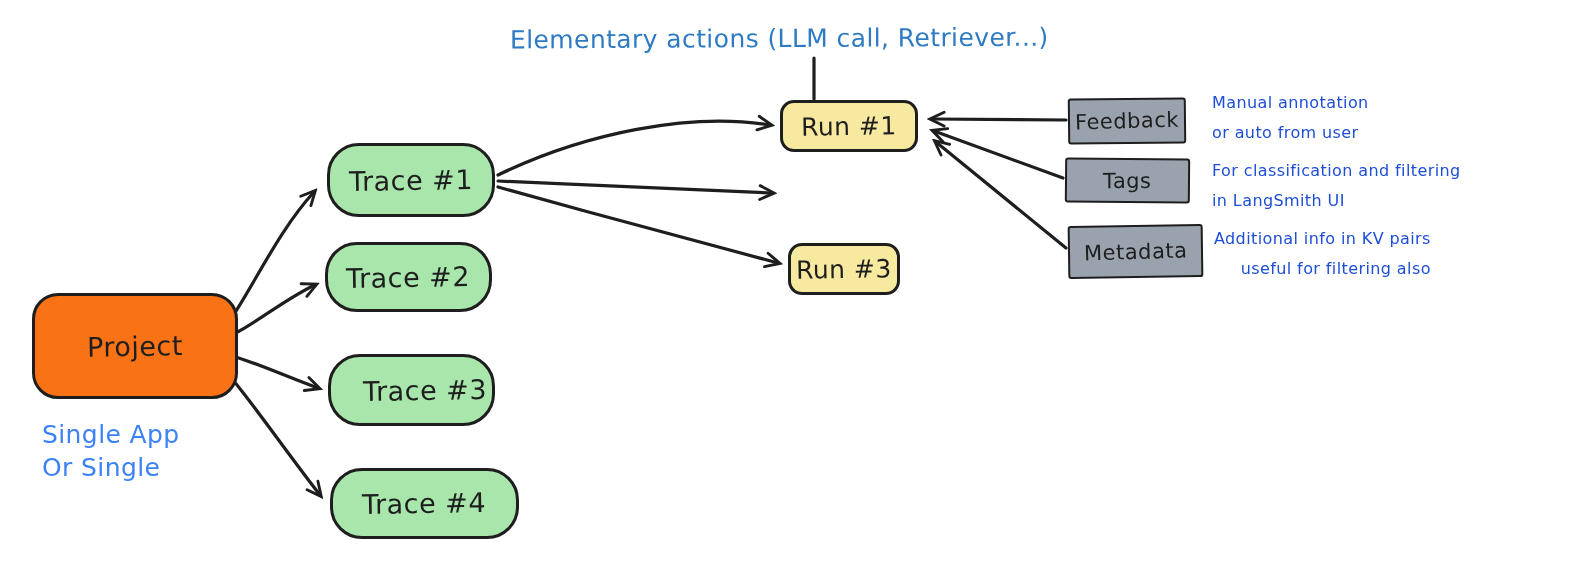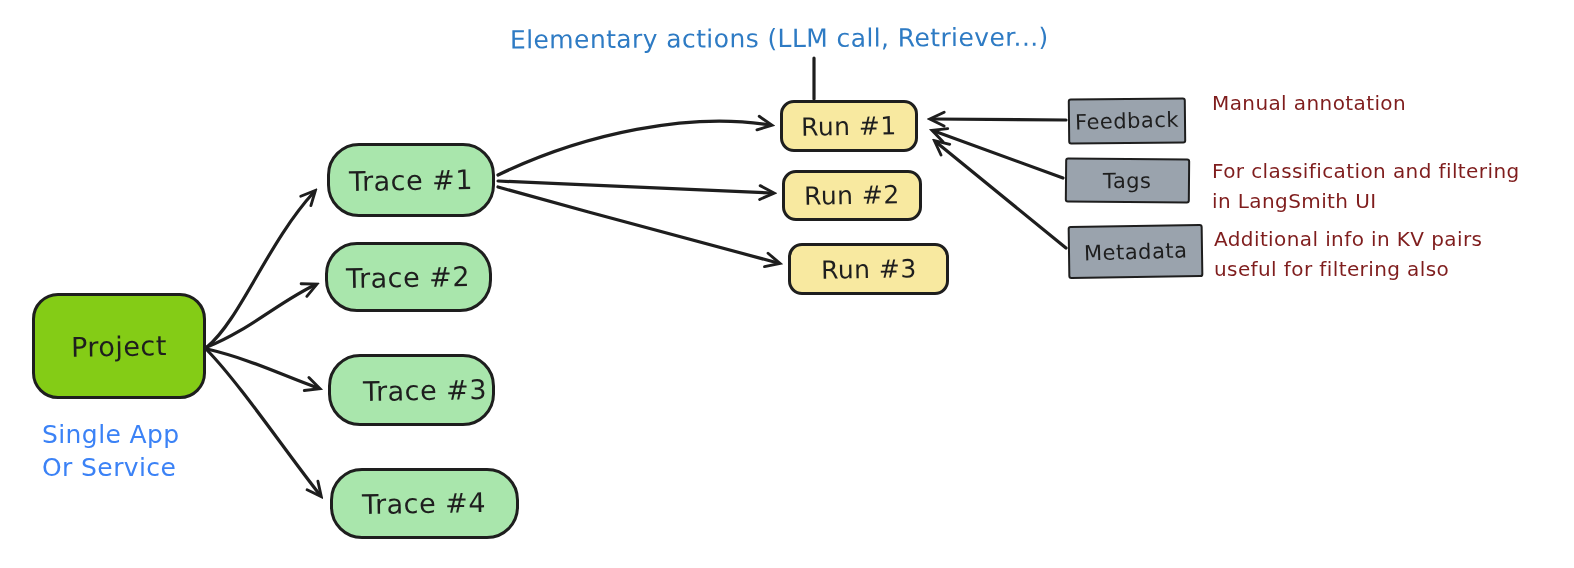--- a/index.html
+++ b/index.html
@@ -22,54 +22,54 @@
     display: flex;
     align-items: center;
     justify-content: center;
     box-sizing: border-box;
     border: 3px solid #1e1e1e;
     color: #1e1e1e;
     white-space: nowrap;
   }
   .node span { transform: rotate(-1deg); letter-spacing: 0.5px; }
   .project {
-    left: 32px; top: 293px; width: 174px; height: 106px;
-    background: #84cc16; border-radius: 26px;
+    left: 32px; top: 293px; width: 206px; height: 106px;
+    background: #f97316; border-radius: 26px;
     border-width: 3.5px; font-size: 27px;
   }
   .trace { background: #a9e6ac; border-radius: 32px; font-size: 27px; }
   .t1 { left: 327px; top: 143px; width: 168px; height: 74px; }
   .t2 { left: 325px; top: 242px; width: 167px; height: 70px; }
   .t3 { left: 328px; top: 354px; width: 167px; height: 72px; padding-left: 28px; }
   .t4 { left: 330px; top: 468px; width: 189px; height: 71px; }
   .run { background: #f8e9a0; border-radius: 14px; font-size: 25px; }
   .r1 { left: 780px; top: 100px; width: 138px; height: 52px; }
   .r2 { left: 782px; top: 170px; width: 140px; height: 51px; }
-  .r3 { left: 788px; top: 243px; width: 161px; height: 52px; }
+  .r3 { left: 788px; top: 243px; width: 112px; height: 52px; }
   .attribute {
     background: #9aa3ad; border-radius: 3px;
     border-width: 2.5px; font-size: 21px;
   }
   .fb { left: 1068px; top: 98px;  width: 118px; height: 46px; transform: rotate(-0.6deg); }
   .tg { left: 1065px; top: 158px; width: 125px; height: 45px; transform: rotate(0.5deg); }
   .md { left: 1068px; top: 225px; width: 135px; height: 53px; transform: rotate(-0.8deg); }
   .handtext { position: absolute; letter-spacing: 0.4px; }
   .title {
     left: 510px; top: 24px;
     font-size: 25px; color: #2e7bc4;
     transform: rotate(-0.3deg);
   }
   .caption {
     left: 42px; top: 418px;
     font-size: 25px; color: #3b82f6; line-height: 33px;
   }
-  .note { font-size: 20px; color: #7f1d1d; line-height: 30px; }
+  .note { font-size: 16px; color: #1d4ed8; line-height: 30px; }
   .note-fb { left: 1212px; top: 88px; }
   .note-tg { left: 1212px; top: 156px; }
-  .note-md { left: 1214px; top: 224px; }
+  .note-md { left: 1214px; top: 224px; text-align: right; }
 </style>
 </head>
 <body>
 
 <div class="canvas">
 
   <svg class="connectors" viewBox="0 0 1574 568" xmlns="http://www.w3.org/2000/svg">
     <defs>
       <marker id="ah" viewBox="0 0 10 10" refX="7.5" refY="5" markerWidth="6" markerHeight="6" orient="auto">
         <path d="M1.2,1.4 L8.6,5 L1.2,8.6" fill="none" stroke="#1e1e1e" stroke-width="1.5" stroke-linecap="round"></path>
@@ -90,58 +90,56 @@
     </g>
   </svg>
 
   <div class="handtext title">Elementary actions (LLM call, Retriever...)</div>
 
   <div class="node project">
     <span>Project</span>
   </div>
   <div class="handtext caption">
     <div>Single App</div>
-    <div>Or Service</div>
+    <div>Or Single</div>
   </div>
 
   <div class="node trace t1">
     <span>Trace #1</span>
   </div>
   <div class="node trace t2">
     <span>Trace #2</span>
   </div>
   <div class="node trace t3">
     <span>Trace #3</span>
   </div>
   <div class="node trace t4">
     <span>Trace #4</span>
   </div>
 
   <div class="node run r1">
     <span>Run #1</span>
   </div>
-  <div class="node run r2">
-    <span>Run #2</span>
-  </div>
   <div class="node run r3">
     <span>Run #3</span>
   </div>
 
   <div class="node attribute fb">
     <span>Feedback</span>
   </div>
   <div class="node attribute tg">
     <span>Tags</span>
   </div>
   <div class="node attribute md">
     <span>Metadata</span>
   </div>
 
   <div class="handtext note note-fb">
     <div>Manual annotation</div>
+    <div>or auto from user</div>
   </div>
   <div class="handtext note note-tg">
     <div>For classification and filtering</div>
     <div>in LangSmith UI</div>
   </div>
   <div class="handtext note note-md">
     <div>Additional info in KV pairs</div>
     <div>useful for filtering also</div>
   </div>
 

